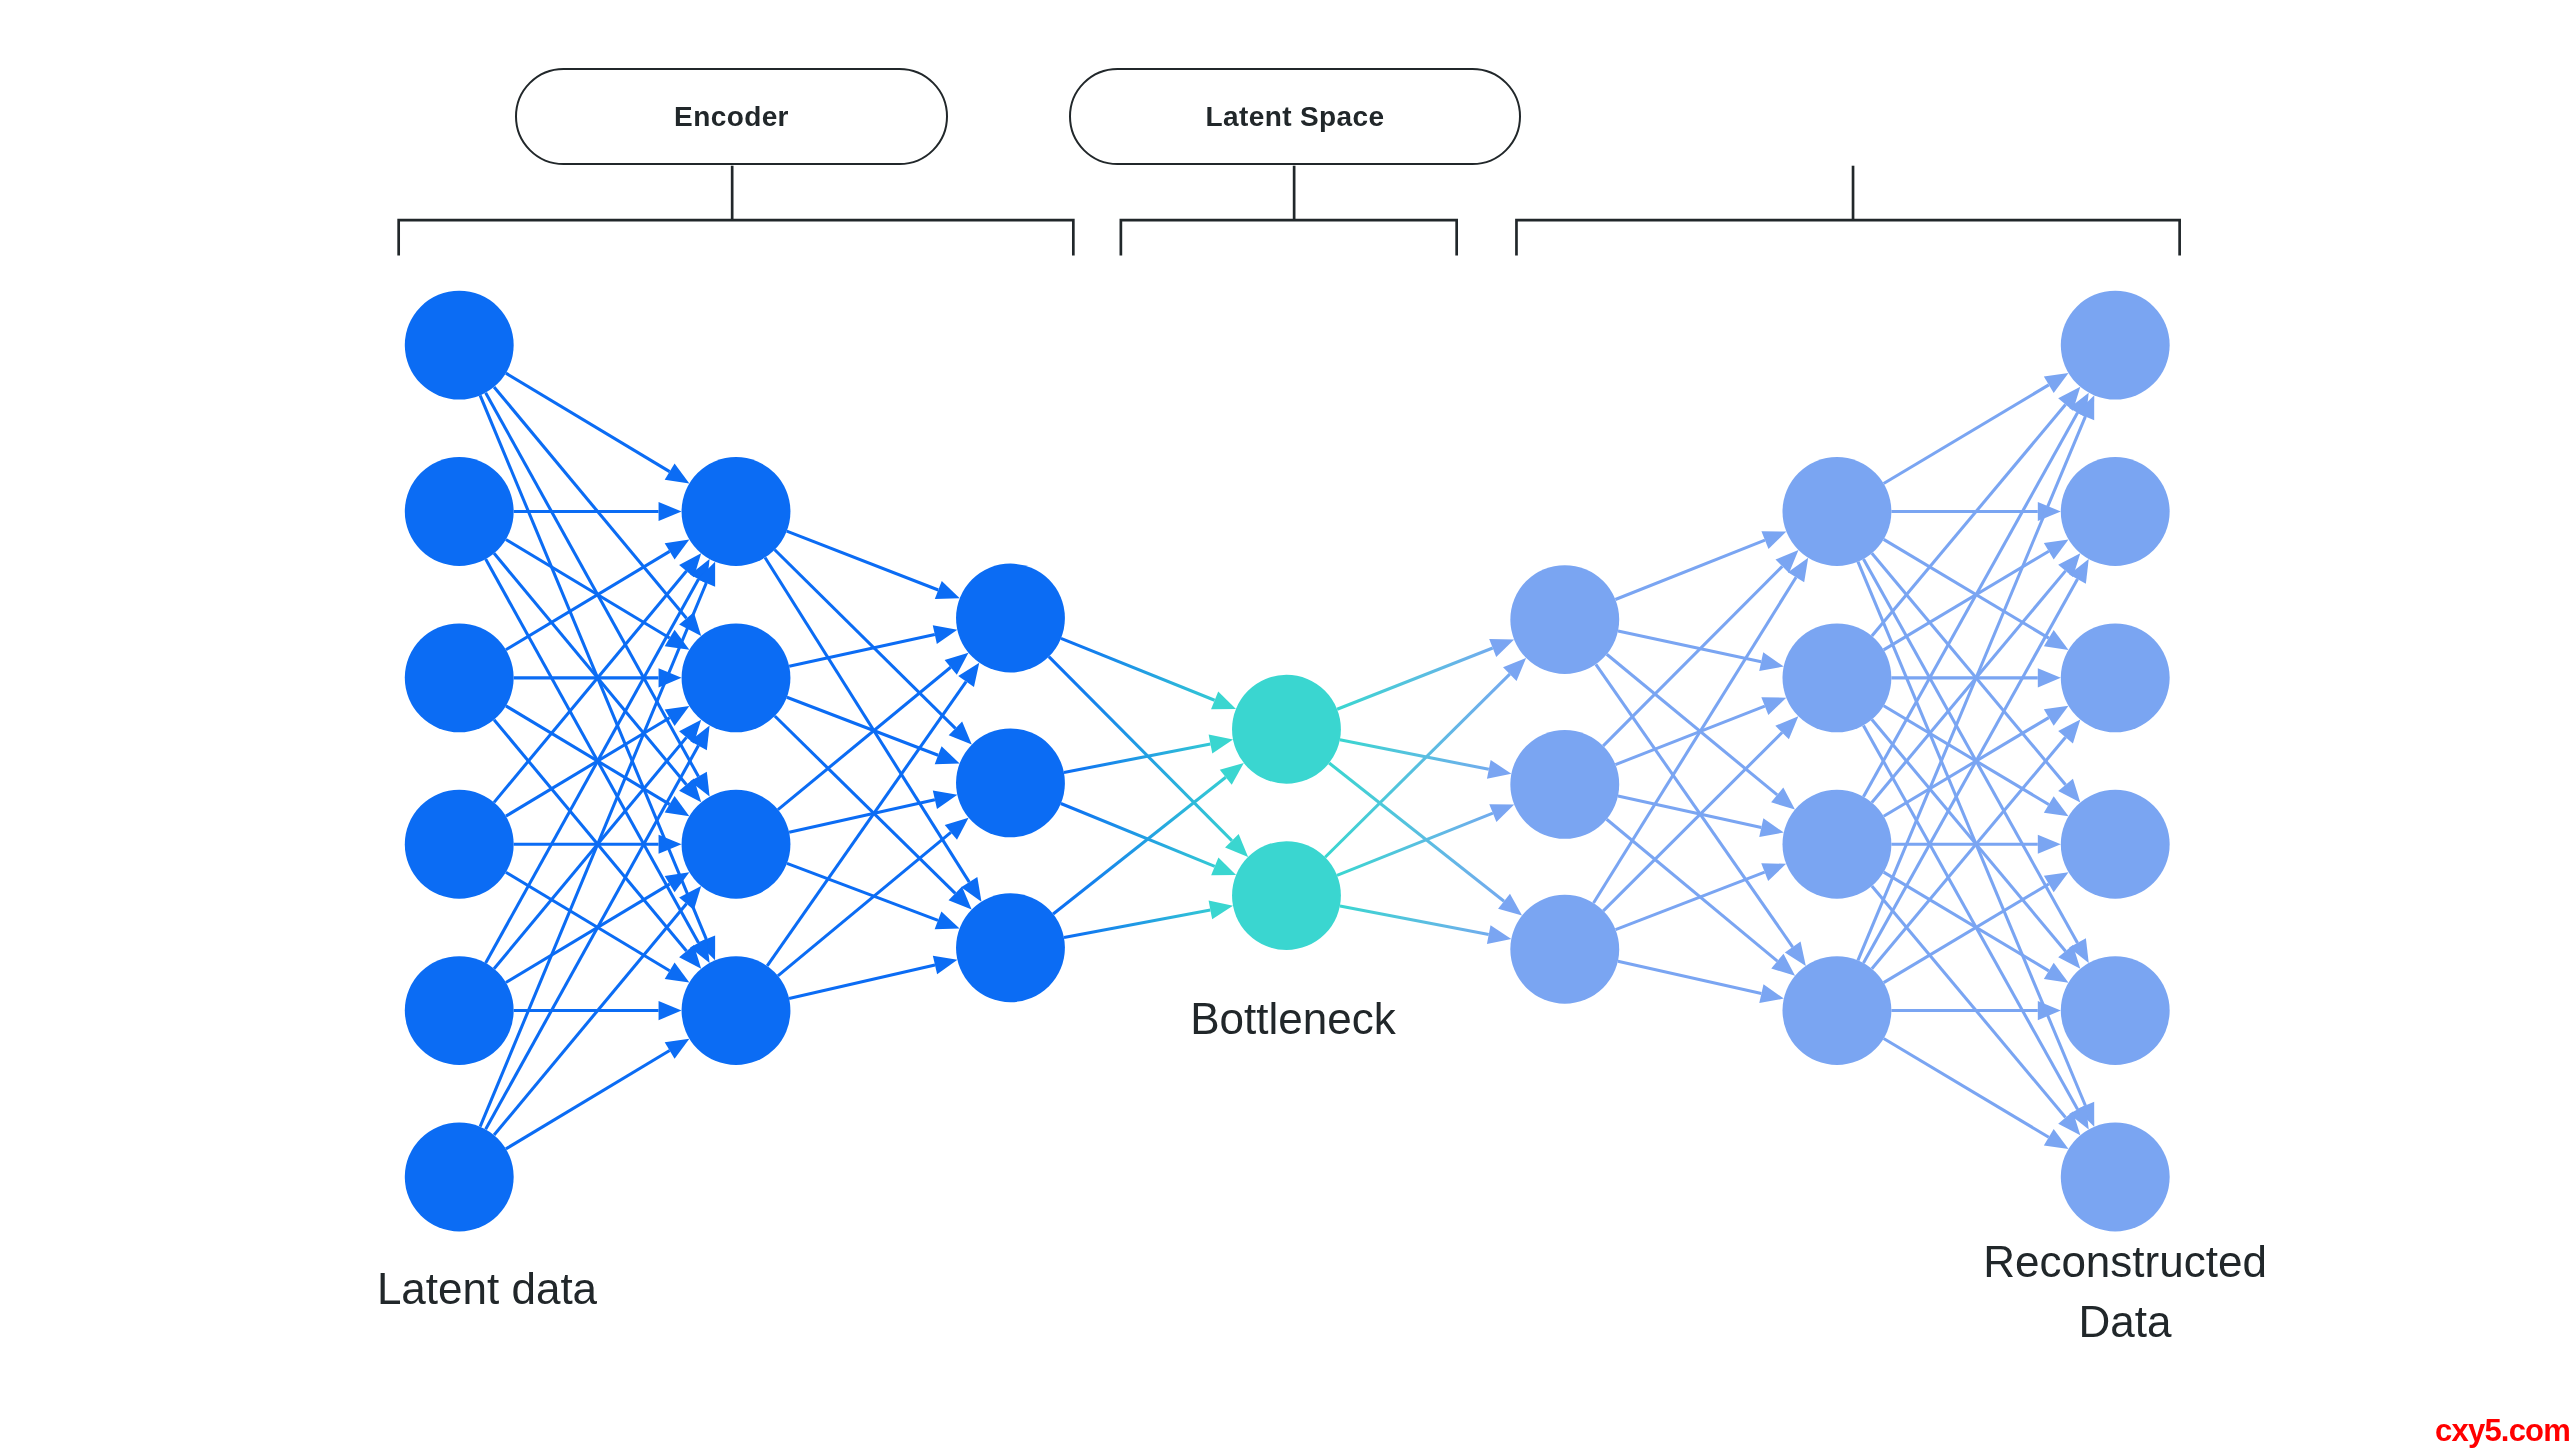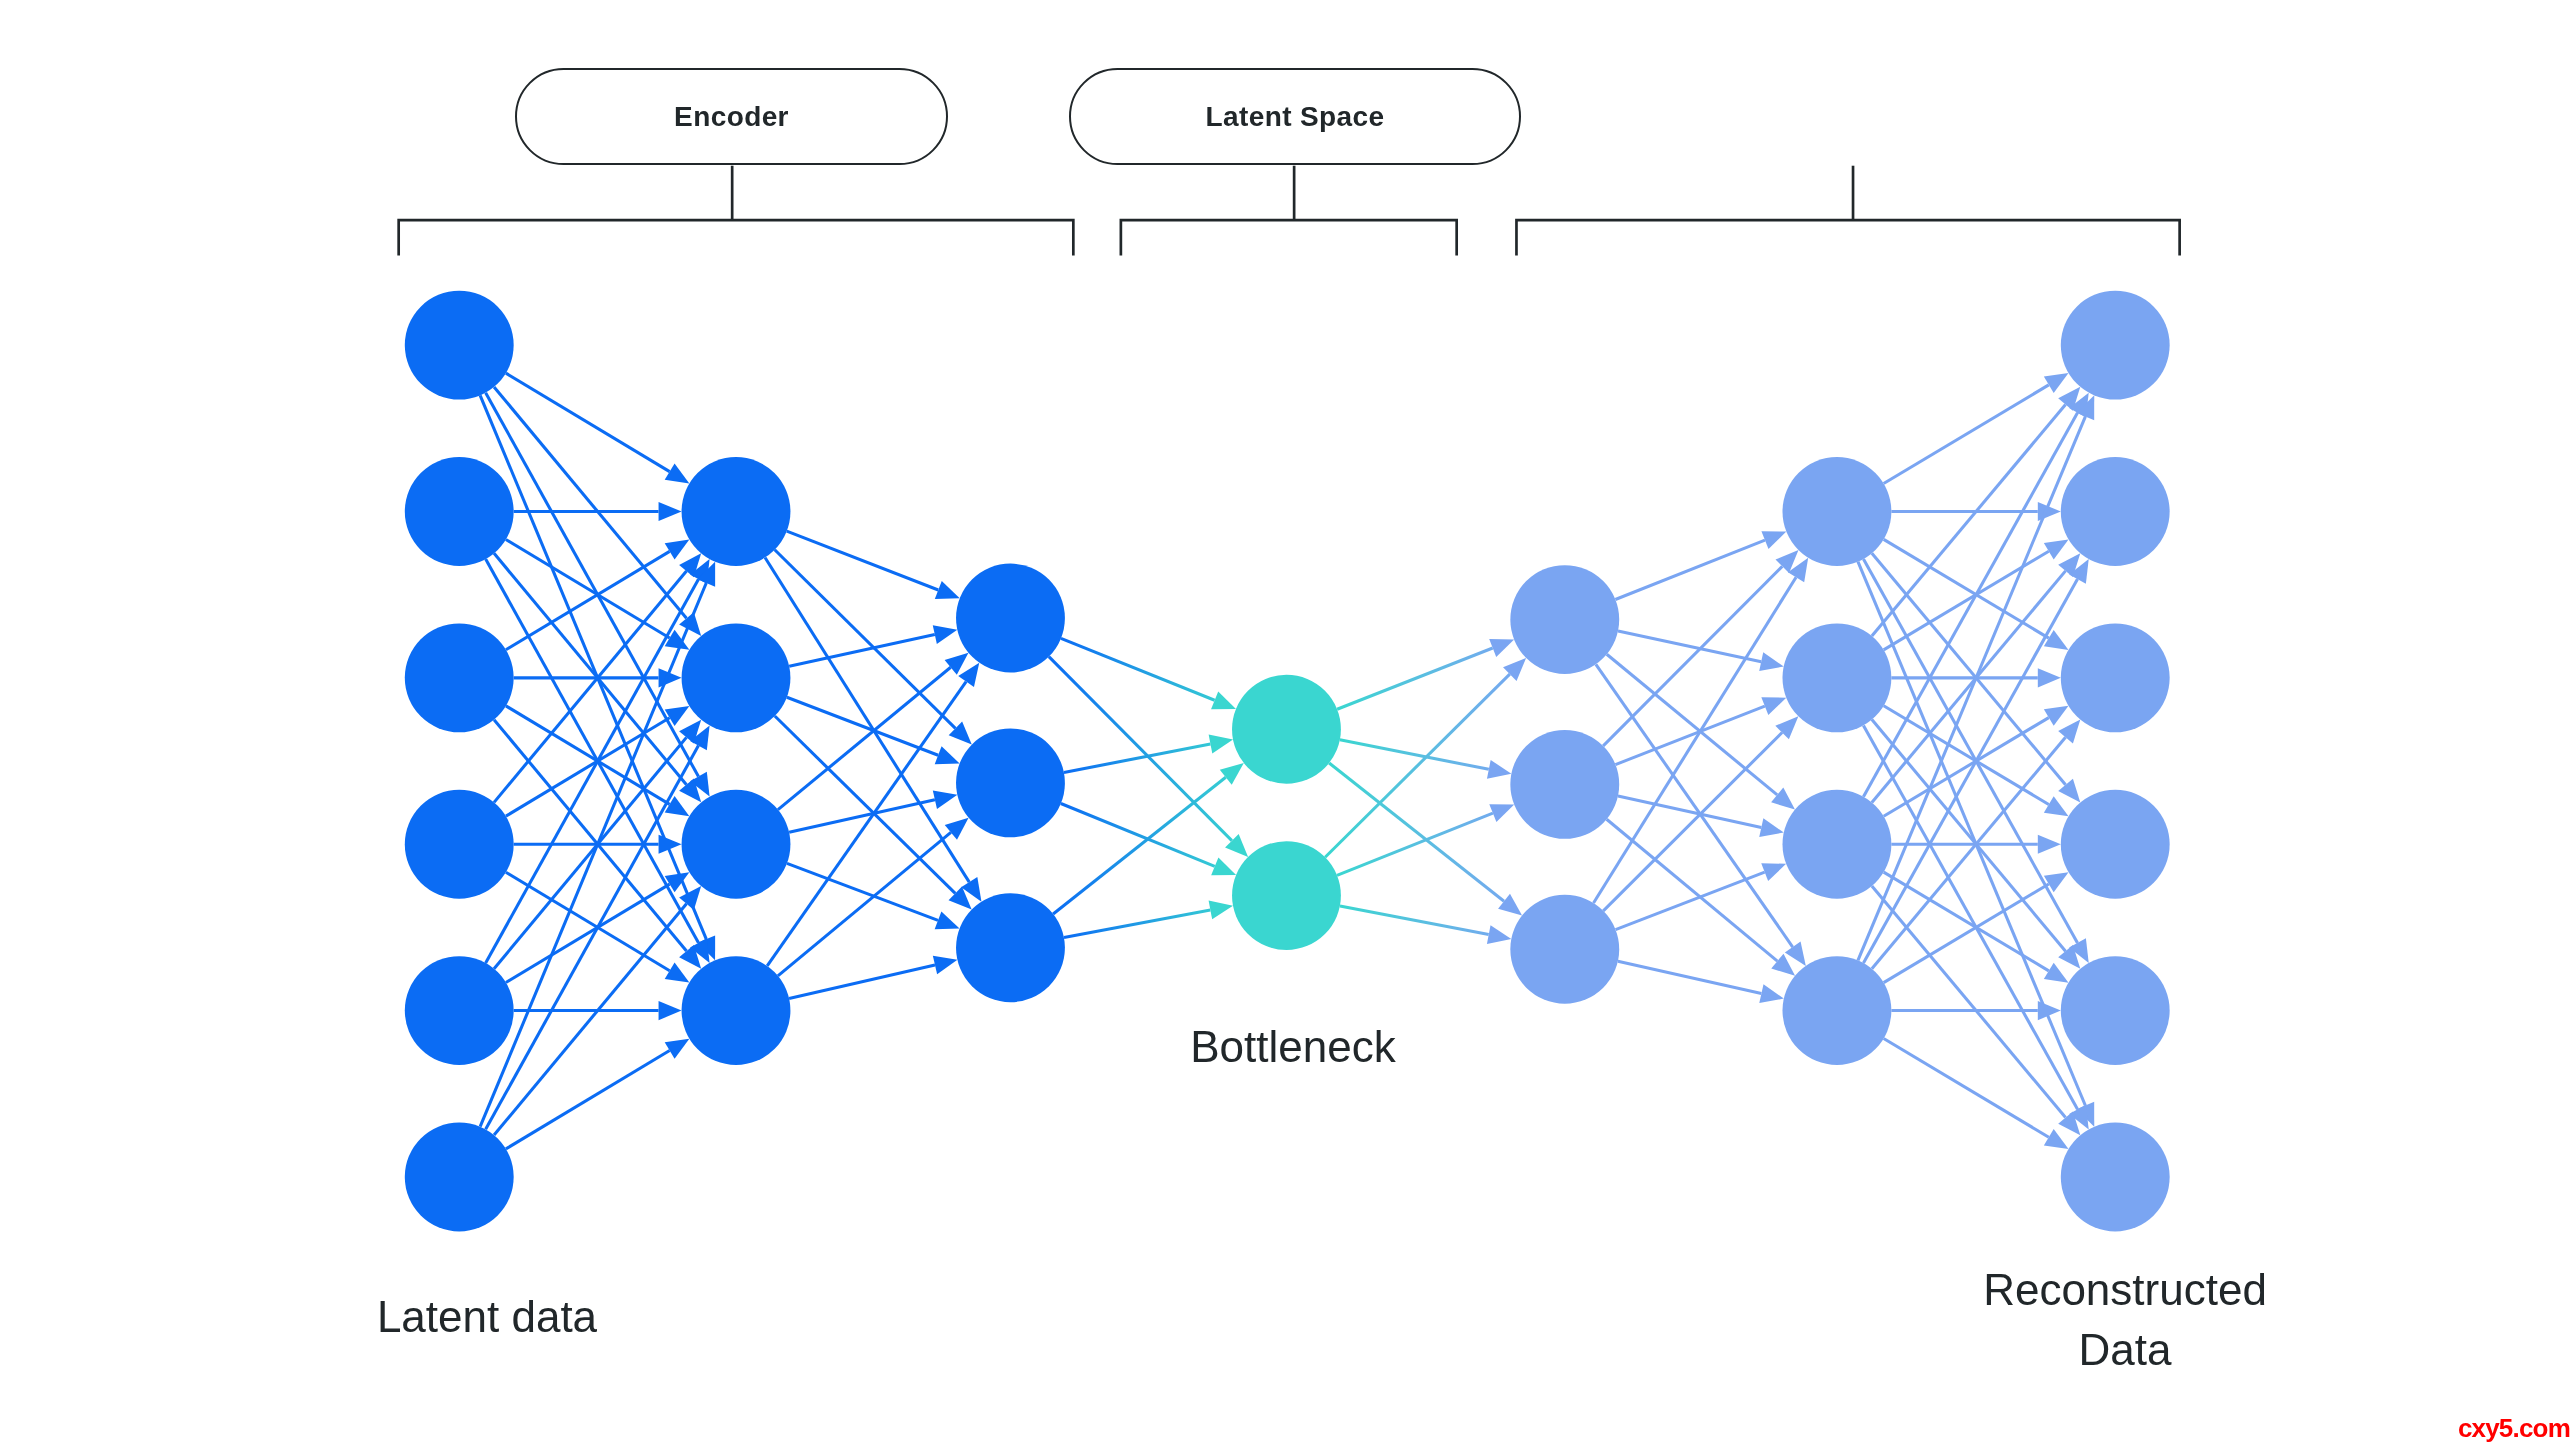--- a/index.html
+++ b/index.html
@@ -14,28 +14,28 @@
     position:absolute;box-sizing:border-box;height:97px;
     border:2.3px solid var(--ink,#21272a);border-radius:766px;background:#fff;
     display:flex;align-items:center;justify-content:center;
     font-size:28px;font-weight:600;letter-spacing:0.4px;
   }
   .pill-encoder{left:515px;top:68px;width:433px;}
   .pill-latent{left:1069px;top:68px;width:452px;}
   .pill-decoder{left:1637px;top:68px;width:433px;}
   .diagram-label{
     position:absolute;transform:translateX(-50%);
-    font-size:44px;font-weight:500;text-align:center;white-space:nowrap;margin-top:28px;
+    font-size:44px;font-weight:500;text-align:center;white-space:nowrap;
   }
   .label-input{left:487px;top:1263px;line-height:51px;}
   .label-bottleneck{left:1293px;top:988px;line-height:61px;}
   .label-reconstructed{left:2125px;top:1232px;line-height:60px;}
   .watermark{
     position:absolute;left:2570px;top:1413px;transform:translateX(-100%);
-    font-size:26px;font-weight:700;color:var(--watermark,#ff0000);
+    font-size:31px;font-weight:700;color:var(--watermark,#ff0000);
     font-stretch:condensed;letter-spacing:-0.8px;white-space:nowrap;
   }
 </style>
 </head>
 <body>
 
 <div class="stage" style="--ink: #21272a; --watermark: #ff0000; --bg: #ffffff;">
 
   <svg id="net" viewBox="0 0 3360 1891">
     <g>

